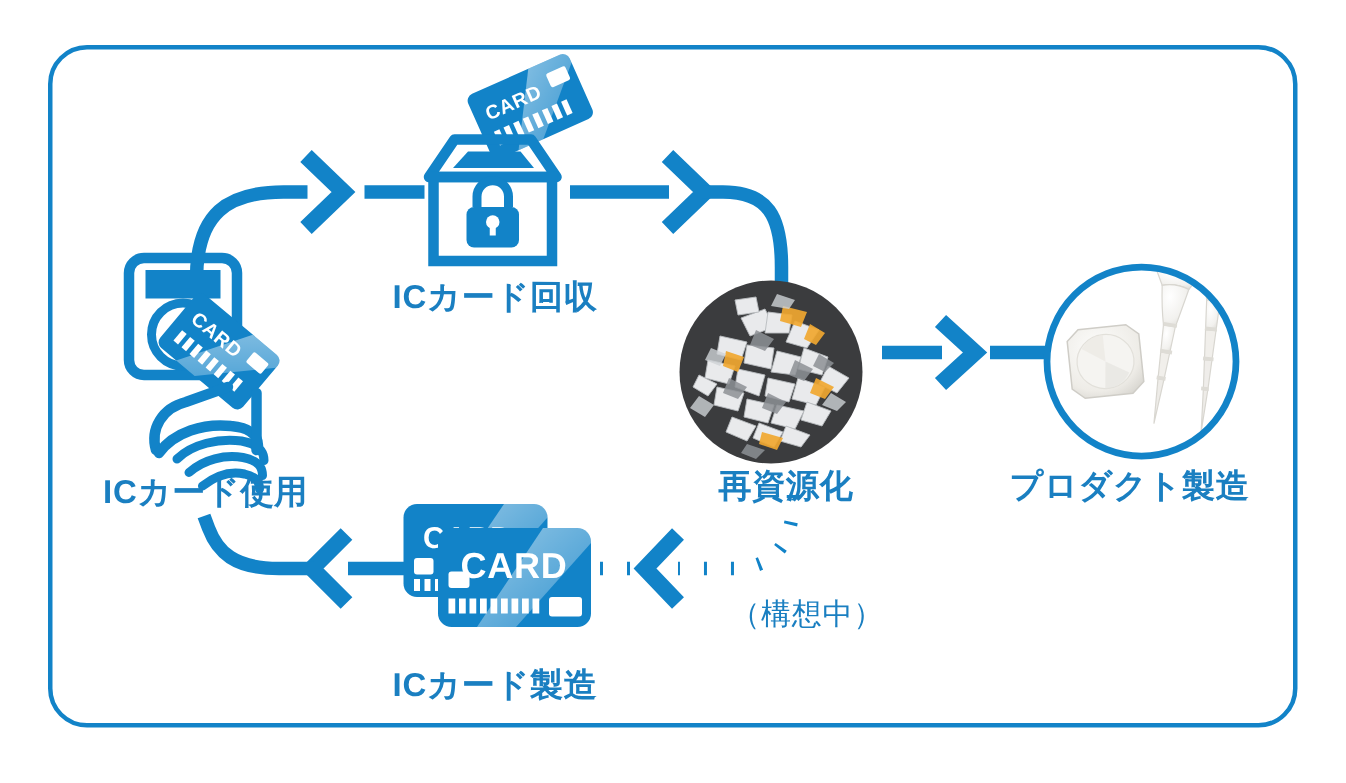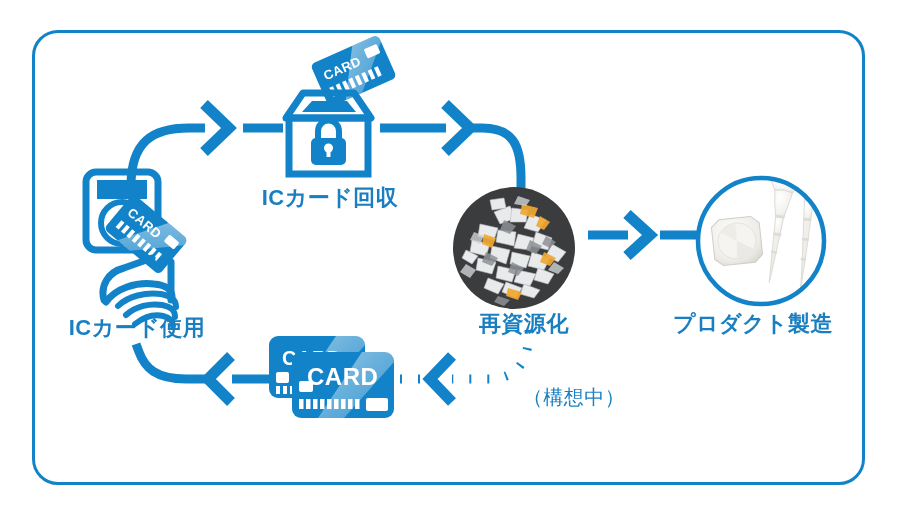--- a/index.html
+++ b/index.html
@@ -296,16 +296,17 @@
   </svg>
 
   <div class="label" style="left:137px; top:313px;">ICカード使用</div>
 
   <div class="label" style="left:330px; top:183px;">ICカード回収</div>
 
   <div class="label" style="left:524px; top:309px;">再資源化</div>
 
   <div class="label" style="left:753px; top:309px;">プロダクト製造</div>
 
-
-  <div class="label small" style="left:538px; top:384px;margin-left:36px;">（構想中）</div>
+  <div class="label" style="left:330px; top:442px;">ICカード製造</div>
+
+  <div class="label small" style="left:538px; top:396px;">（構想中）</div>
 
 </div>
 
 </body></html>

